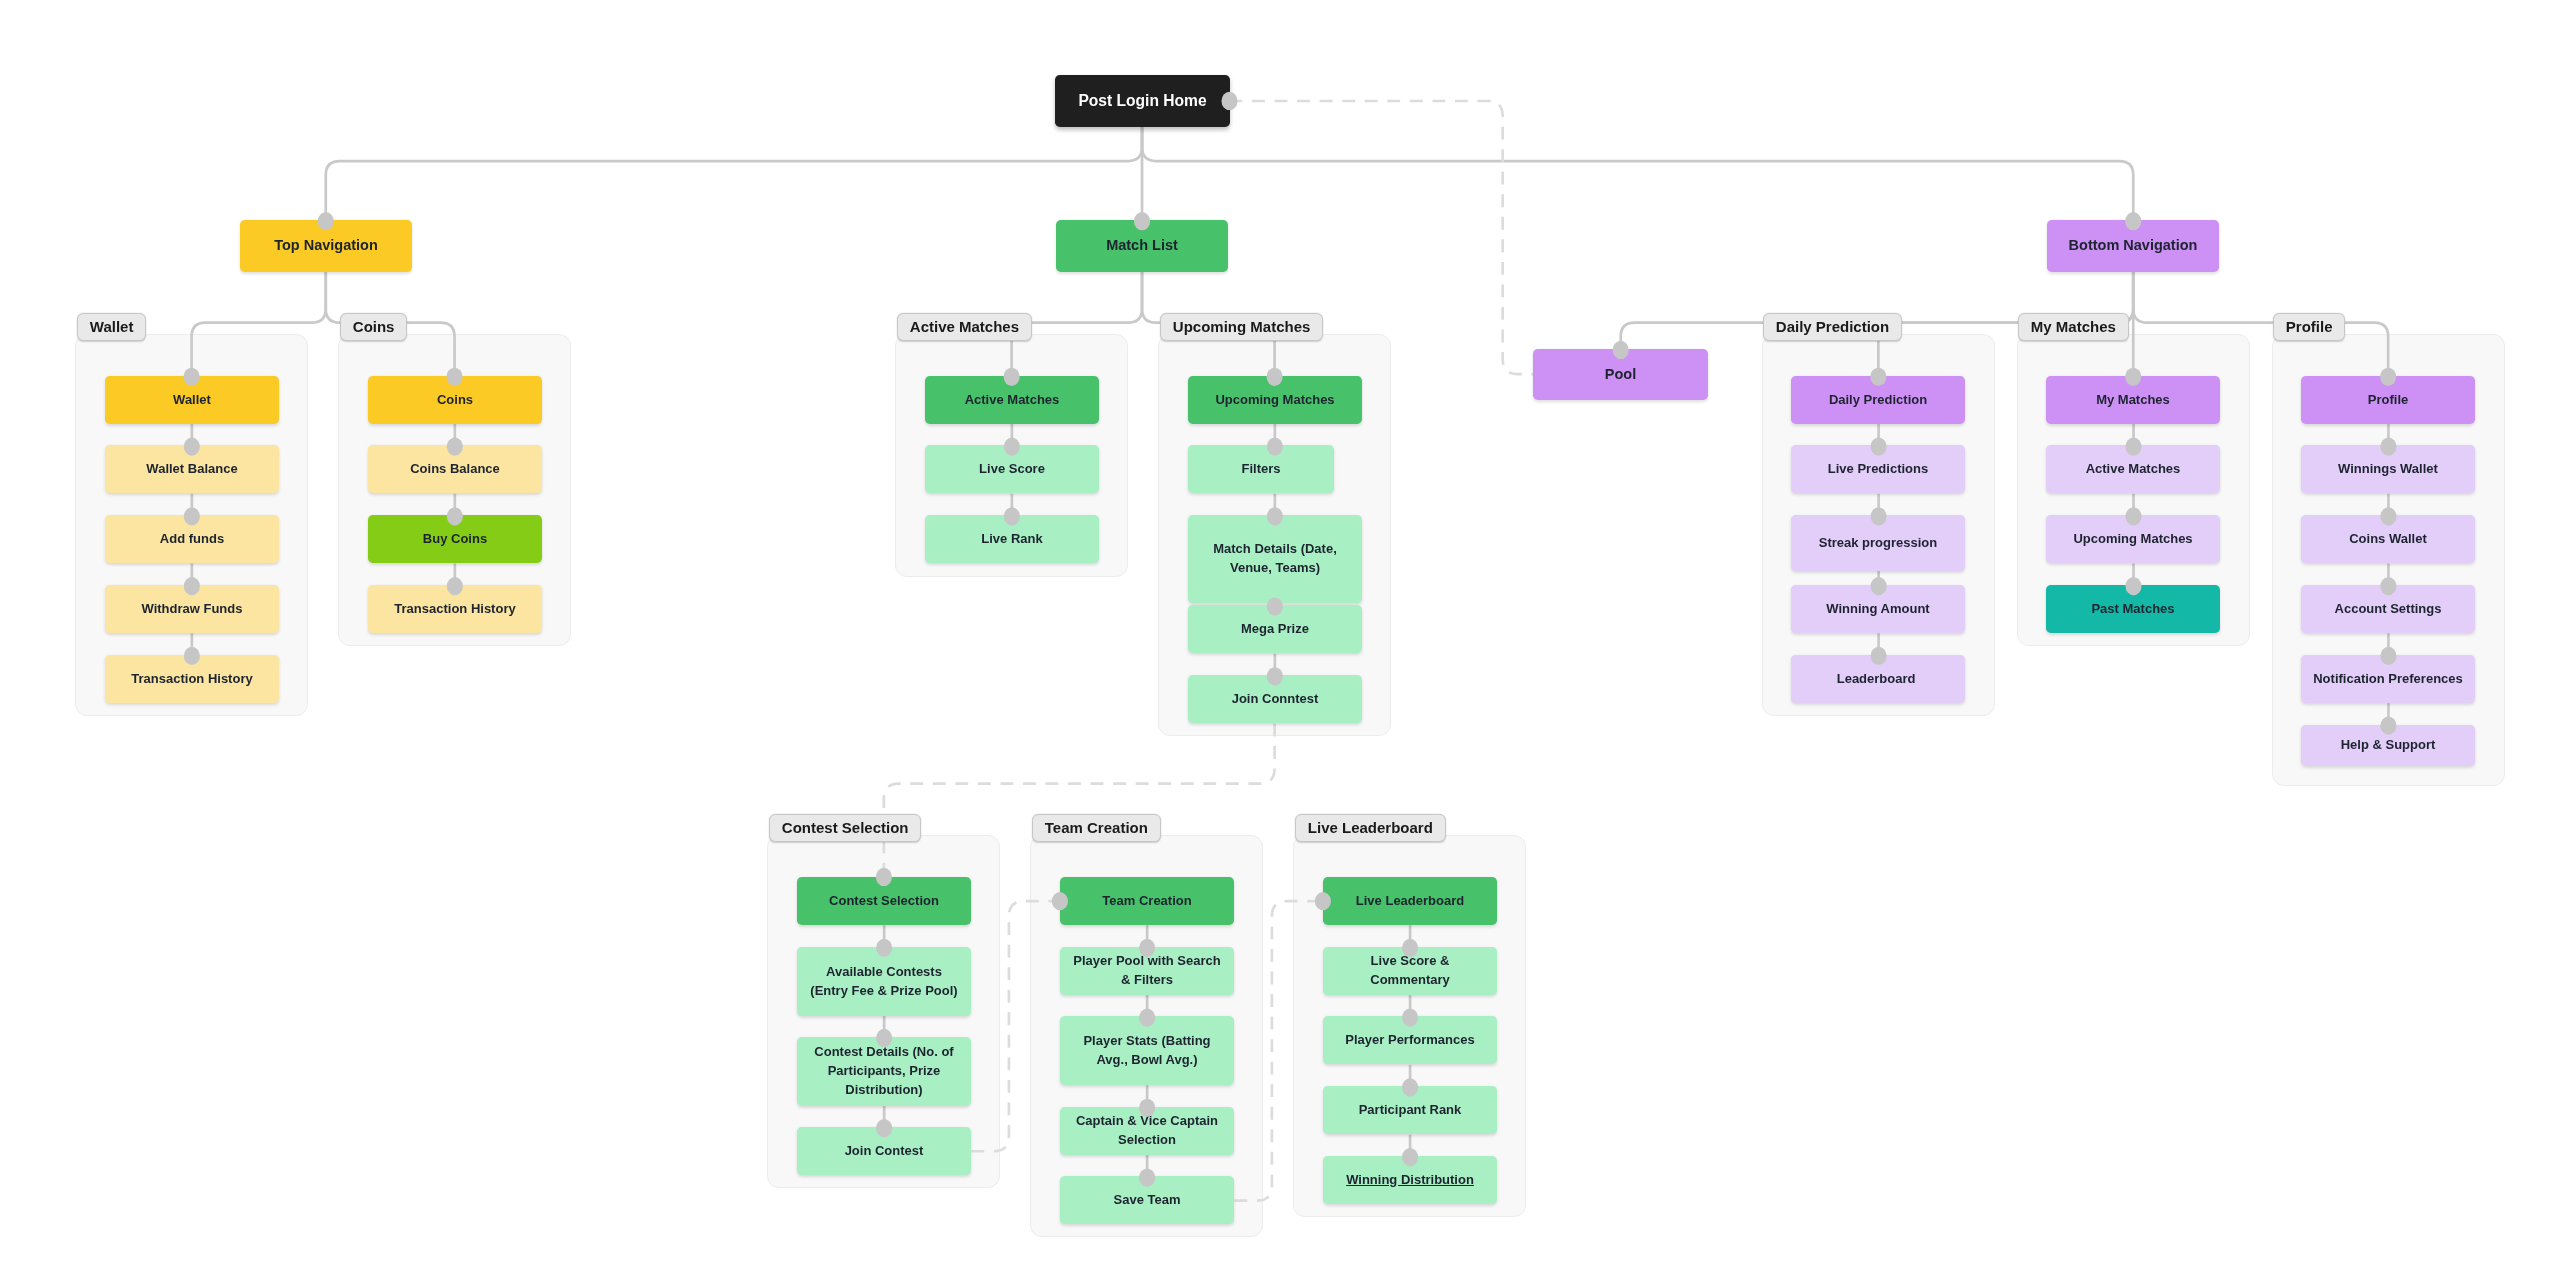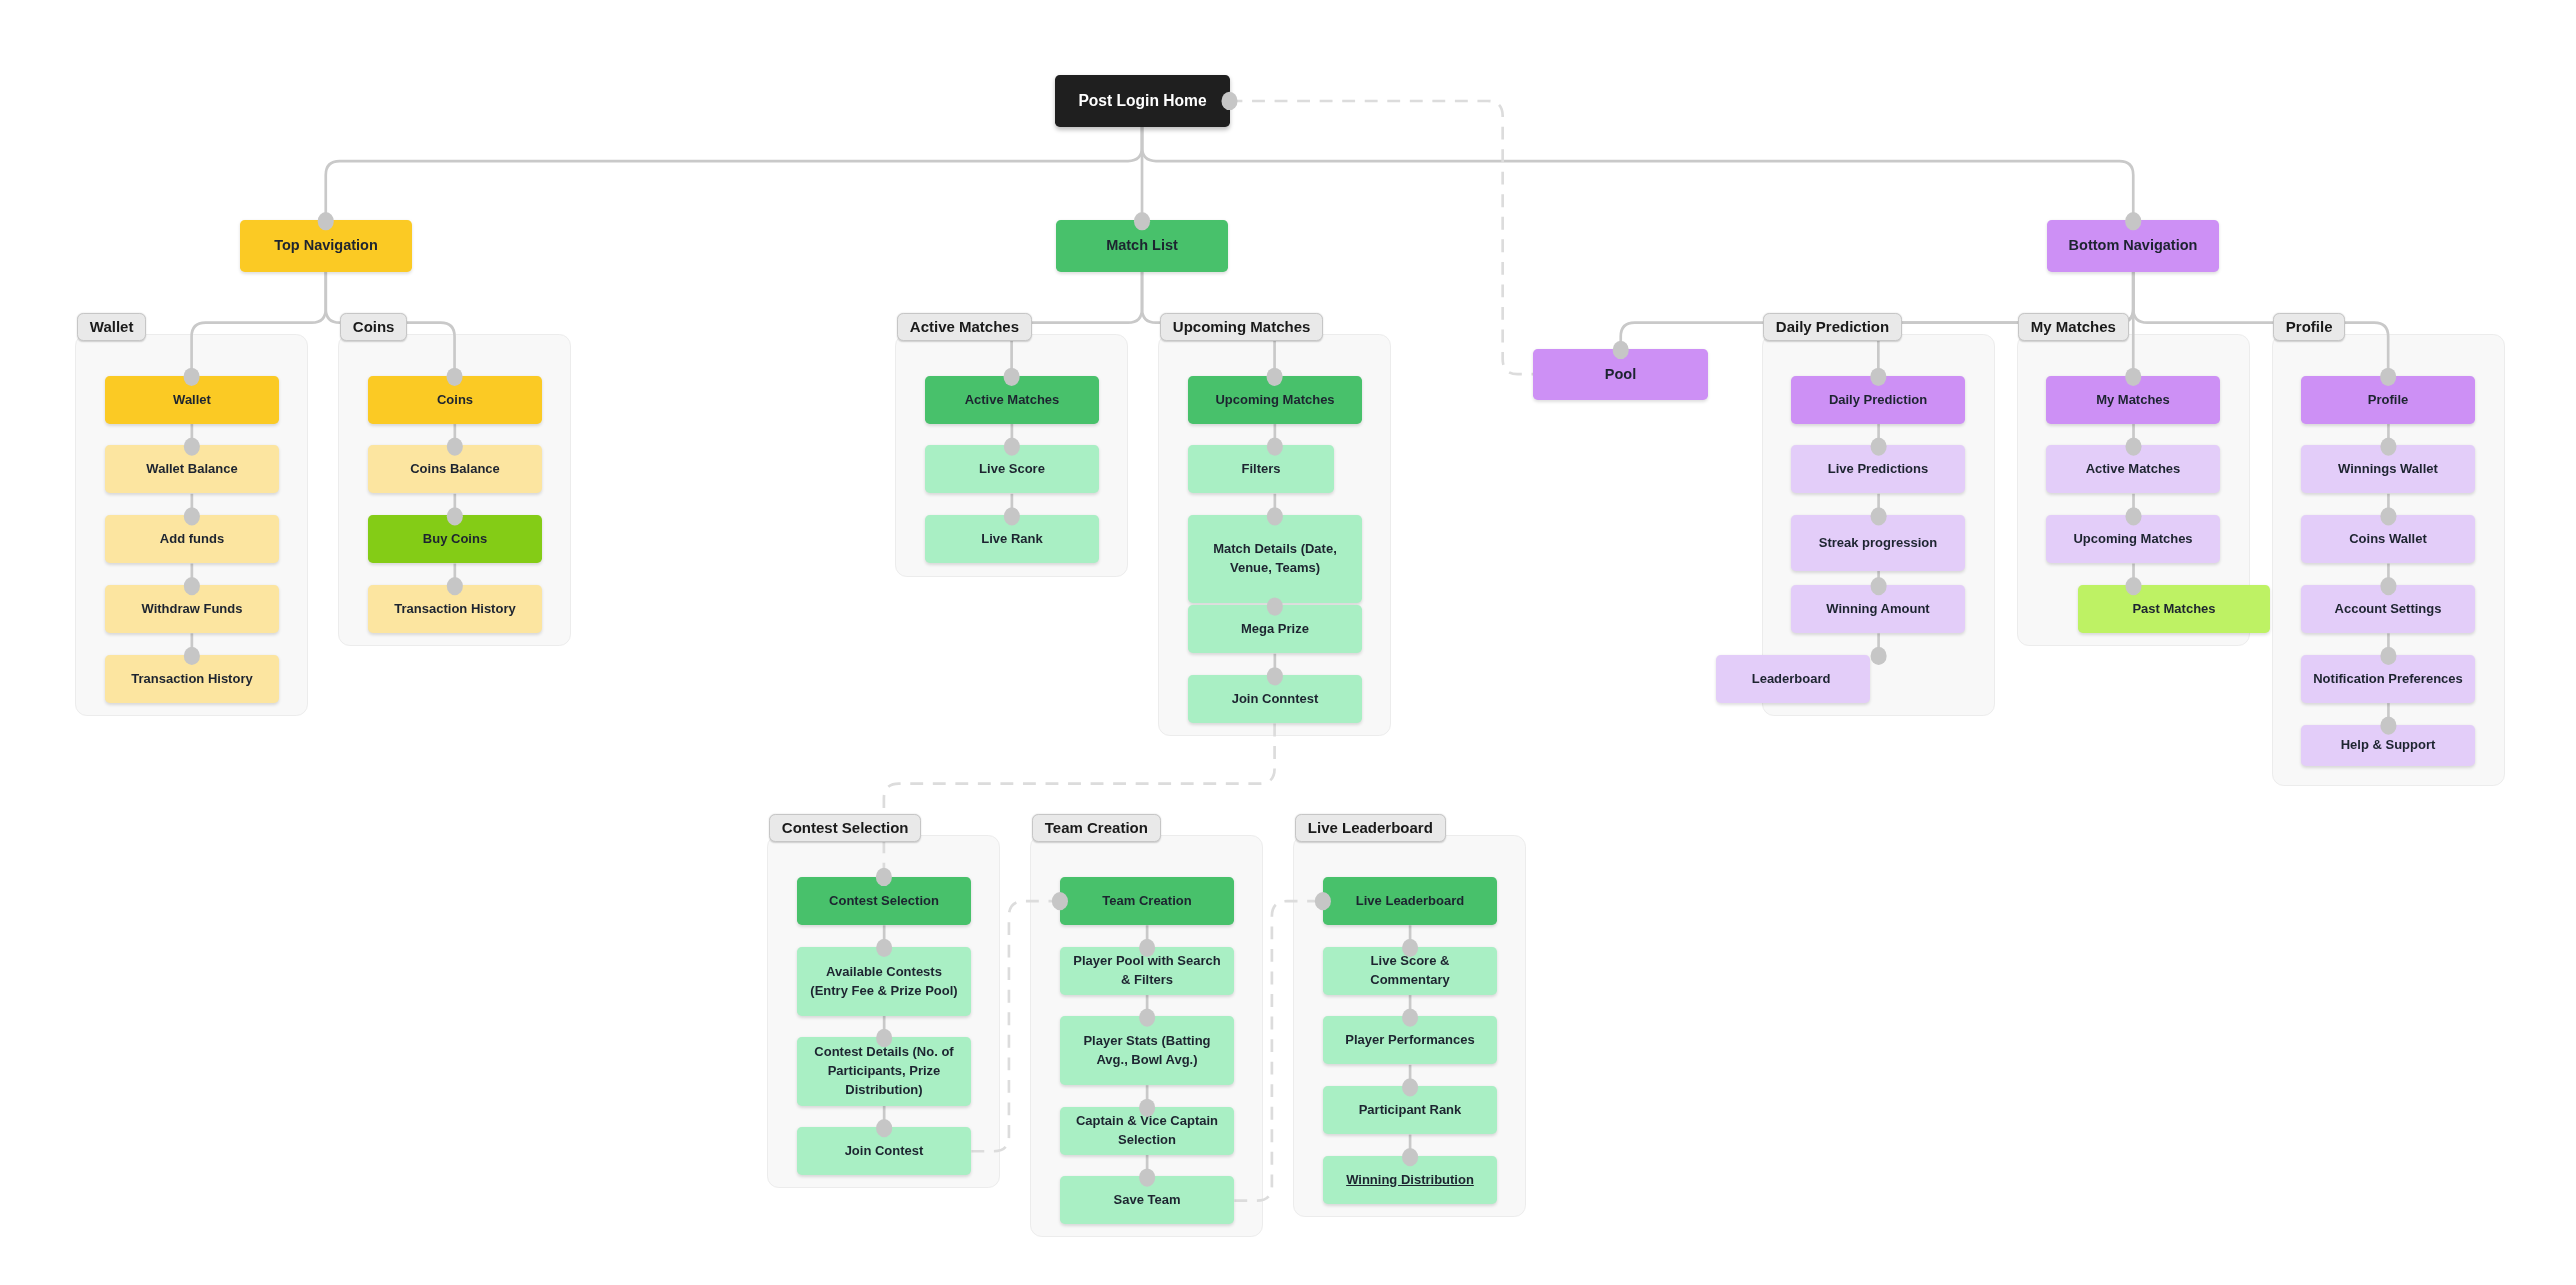--- a/index.html
+++ b/index.html
@@ -206,35 +206,35 @@
     </div>
     <div class="node item" style="left: 1791px; top: 445px; width: 174px; height: 48px; background: rgb(227, 205, 249);">
       <span>Live Predictions</span>
     </div>
     <div class="node item" style="left: 1791px; top: 515px; width: 174px; height: 56px; background: rgb(227, 205, 249);">
       <span>Streak progression</span>
     </div>
     <div class="node item" style="left: 1791px; top: 585px; width: 174px; height: 48px; background: rgb(227, 205, 249);">
       <span>Winning Amount</span>
     </div>
-    <div class="node item" style="left: 1716px; top: 655px; width: 154px; height: 48px; background: rgb(227, 205, 249); padding-left: 8px;">
+    <div class="node item" style="left: 1791px; top: 655px; width: 174px; height: 48px; background: rgb(227, 205, 249); padding-left: 8px;">
       <span>Leaderboard</span>
     </div>
     <div class="group-container" style="left: 2017px; top: 334px; width: 233px; height: 312px;"></div>
     <div class="group-badge" style="left: 2018px; top: 313px;">My Matches</div>
     <div class="node item" style="left: 2046px; top: 376px; width: 174px; height: 48px; background: rgb(205, 144, 245);">
       <span>My Matches</span>
     </div>
     <div class="node item" style="left: 2046px; top: 445px; width: 174px; height: 48px; background: rgb(227, 205, 249);">
       <span>Active Matches</span>
     </div>
     <div class="node item" style="left: 2046px; top: 515px; width: 174px; height: 48px; background: rgb(227, 205, 249);">
       <span>Upcoming Matches</span>
     </div>
-    <div class="node item" style="left: 2046px; top: 585px; width: 192px; height: 48px; background: #bef264; margin-left: 32px;">
+    <div class="node item" style="left: 2046px; top: 585px; width: 174px; height: 48px; background: #14b8a6;">
       <span>Past Matches</span>
     </div>
     <div class="group-container" style="left: 2272px; top: 334px; width: 233px; height: 452px;"></div>
     <div class="group-badge" style="left: 2273px; top: 313px;">Profile</div>
     <div class="node item" style="left: 2301px; top: 376px; width: 174px; height: 48px; background: rgb(205, 144, 245);">
       <span>Profile</span>
     </div>
     <div class="node item" style="left: 2301px; top: 445px; width: 174px; height: 48px; background: rgb(227, 205, 249);">
       <span>Winnings Wallet</span>
     </div>

